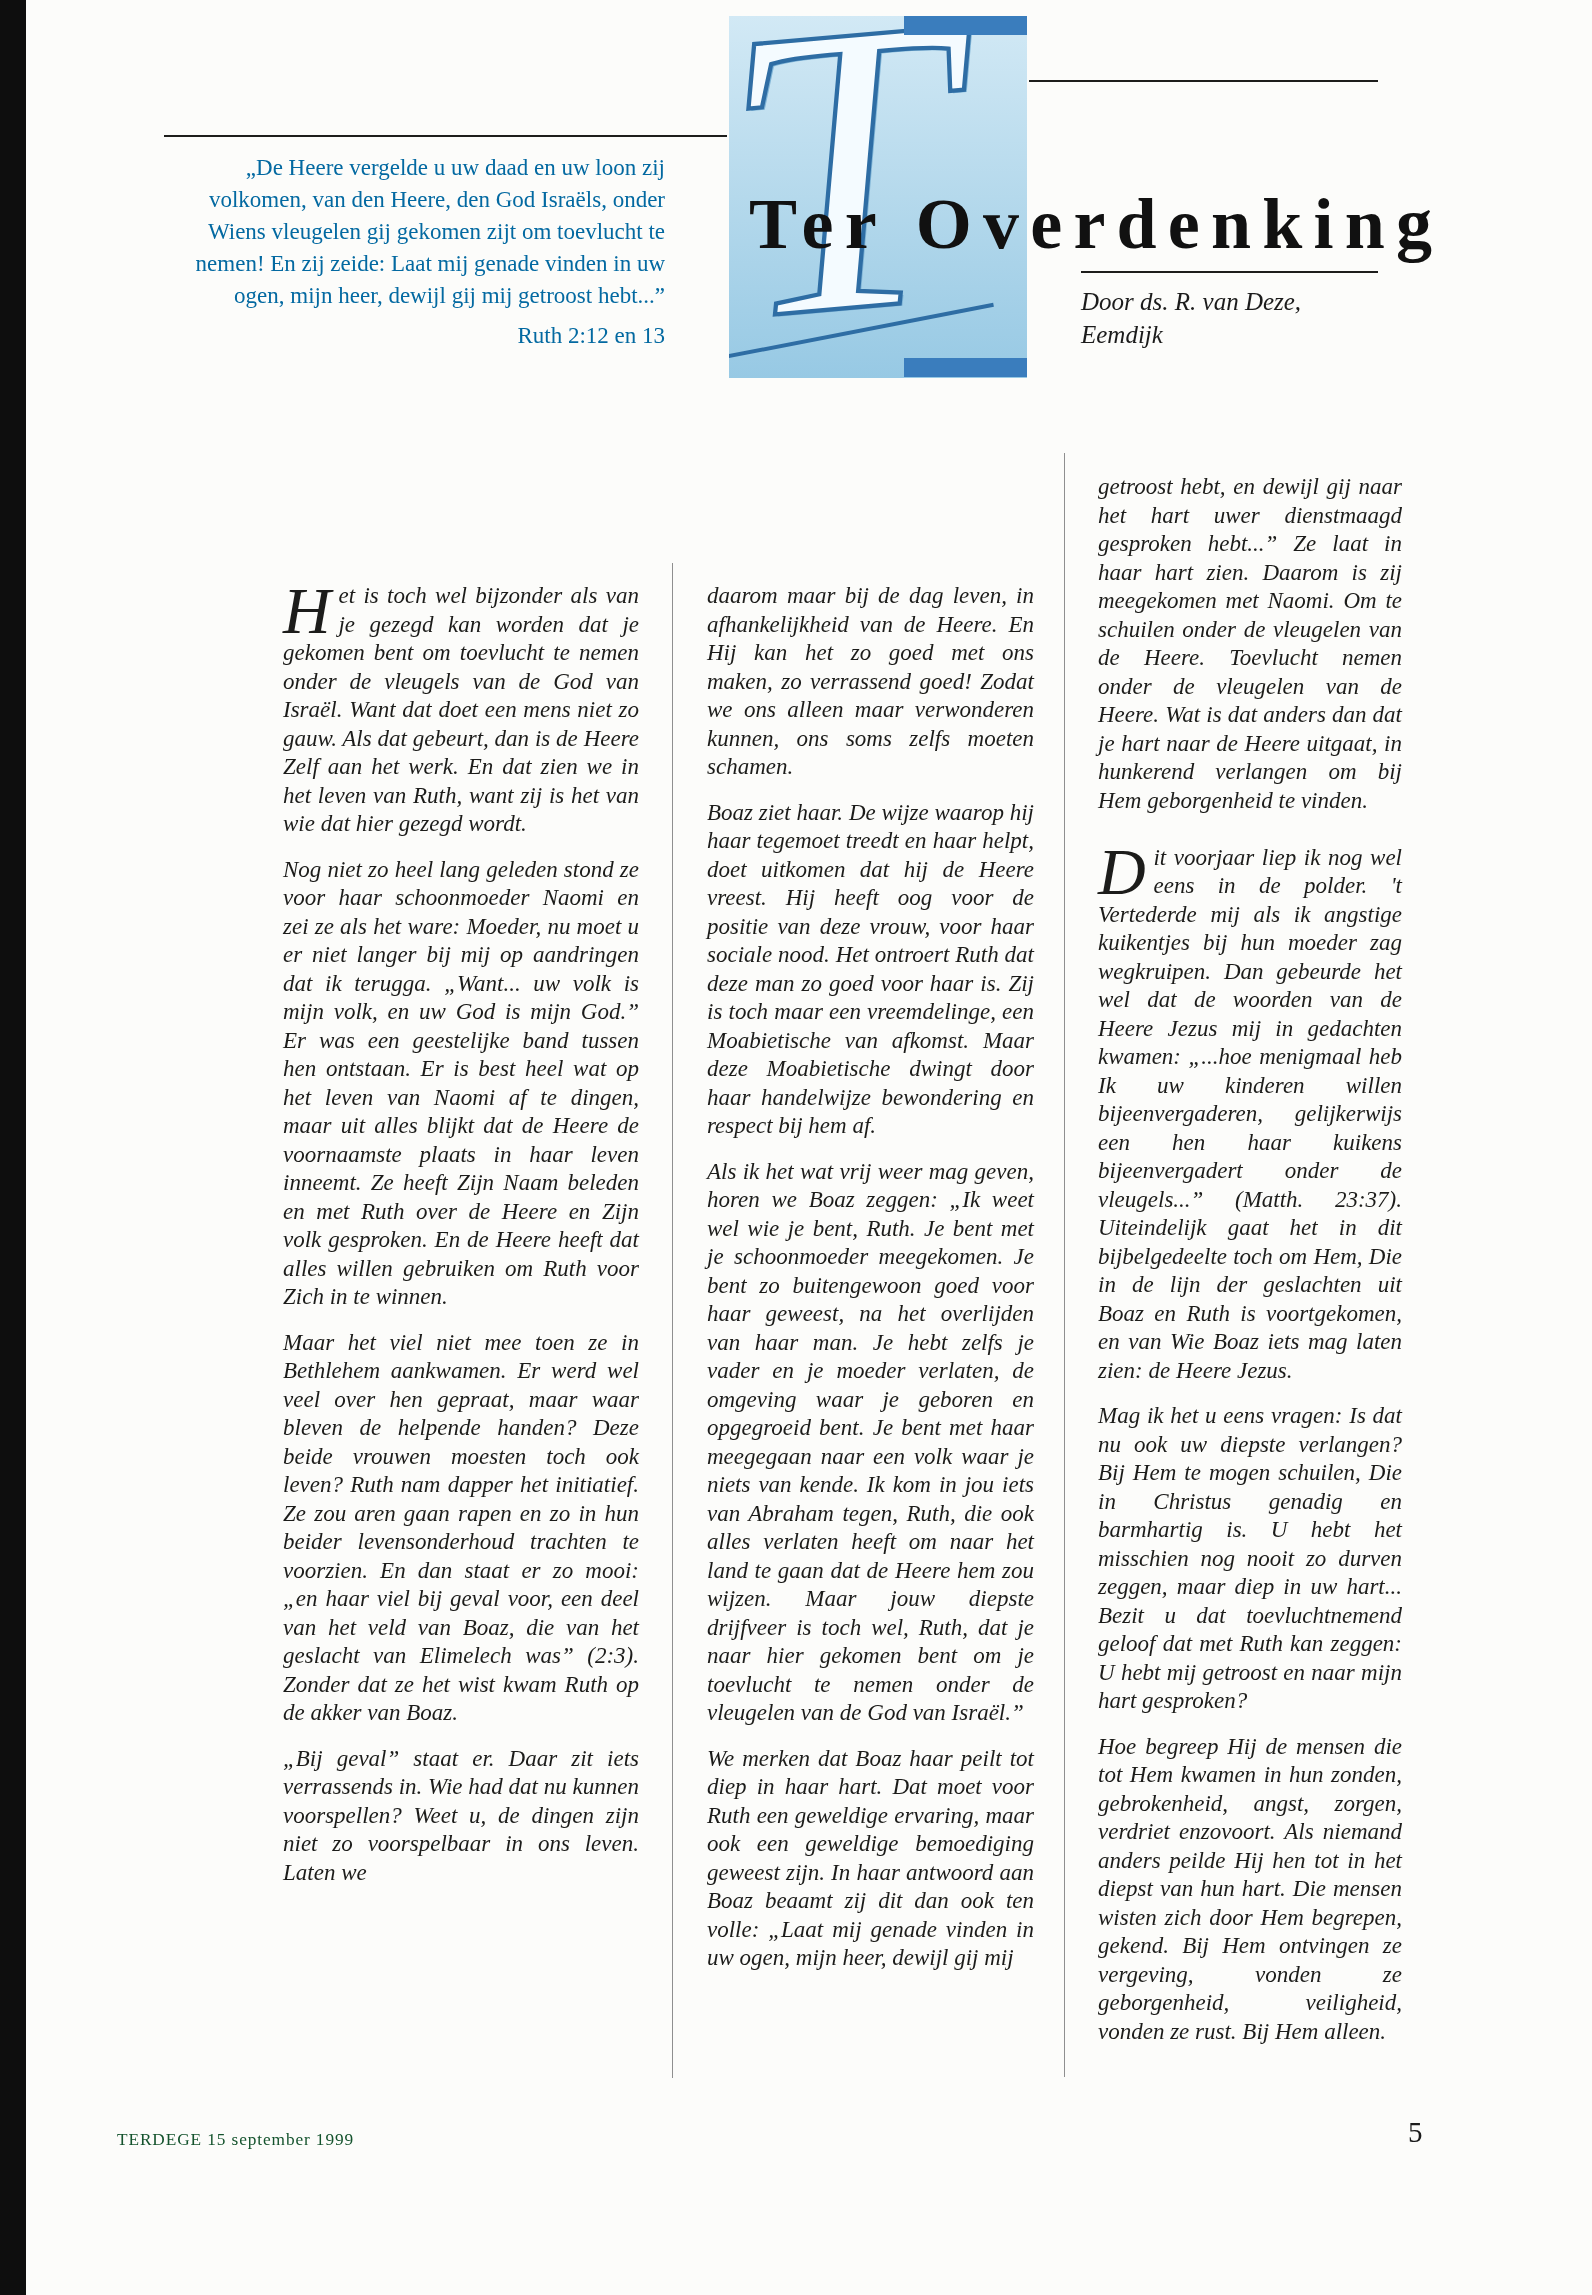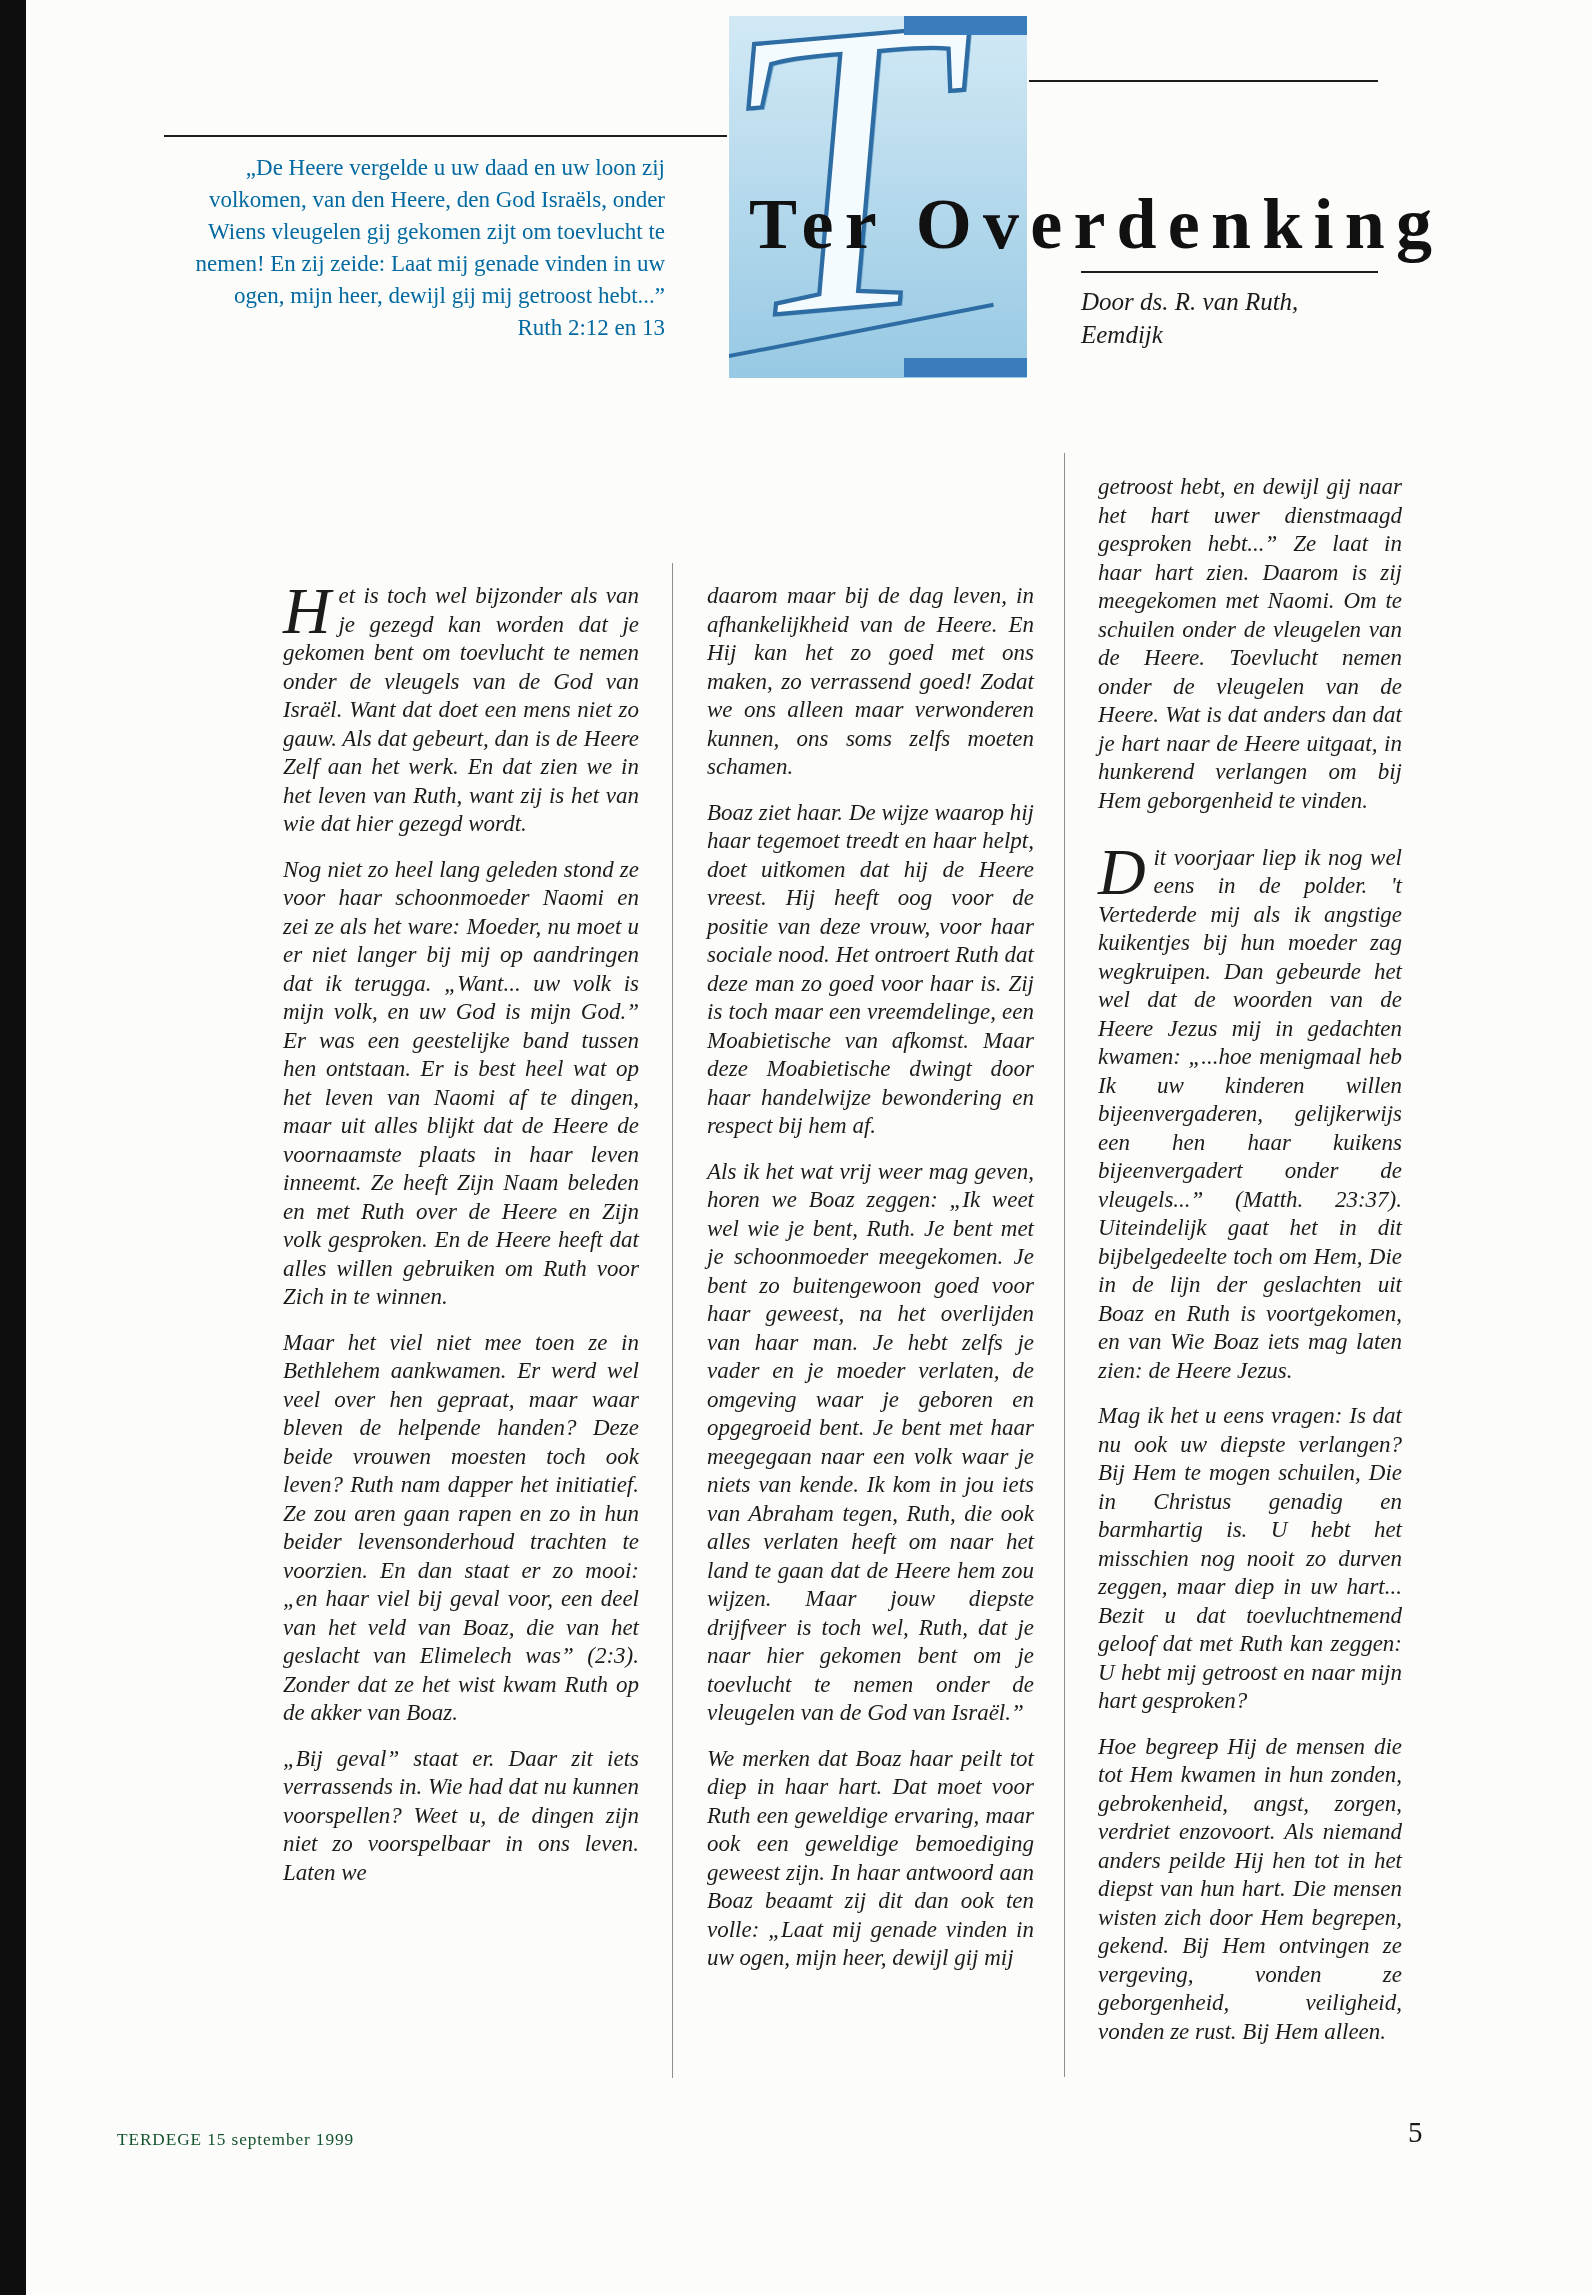--- a/index.html
+++ b/index.html
@@ -87,21 +87,21 @@
   
   .quote-block {
     position: absolute;
     left: 164px; top: 152px;
     width: 501px;
     font-size: 23px;
     line-height: 32px;
     color: #0369a1;
     text-align: right;
   }
-  .quote-ref { margin-top: 0; }
+  .quote-ref { margin-top: 8px; }
 
   
   .article-title {
     position: absolute;
     left: 117px; top: 430px;
     font-style: italic;
     font-size: 73px;
     letter-spacing: 3.5px;
     color: var(--title-blue, #7d9cc2);
     white-space: nowrap;
@@ -163,21 +163,21 @@
     <div class="logo-letter">T</div>
     <div class="logo-swash"></div>
   </div>
   <div class="logo-bar logo-bar-top"></div>
   <div class="logo-bar logo-bar-bottom"></div>
 
   <div class="section-title">Ter Overdenking</div>
 
   <div class="hrule rule-byline"></div>
   <div class="byline">
-    <div>Door ds. R. van Ruth,</div>
+    <div>Door ds. R. van Deze,</div>
     <div>Eemdijk</div>
   </div>
 
   <div class="quote-block">
     <div>„De Heere vergelde u uw daad en uw loon zij volkomen, van den Heere, den God Israëls, onder Wiens vleugelen gij gekomen zijt om toevlucht te nemen! En zij zeide: Laat mij genade vinden in uw ogen, mijn heer, dewijl gij mij getroost hebt...”</div>
     <div class="quote-ref">Ruth 2:12 en 13</div>
   </div>
 
 
   <div class="vsep vsep-1"></div>

